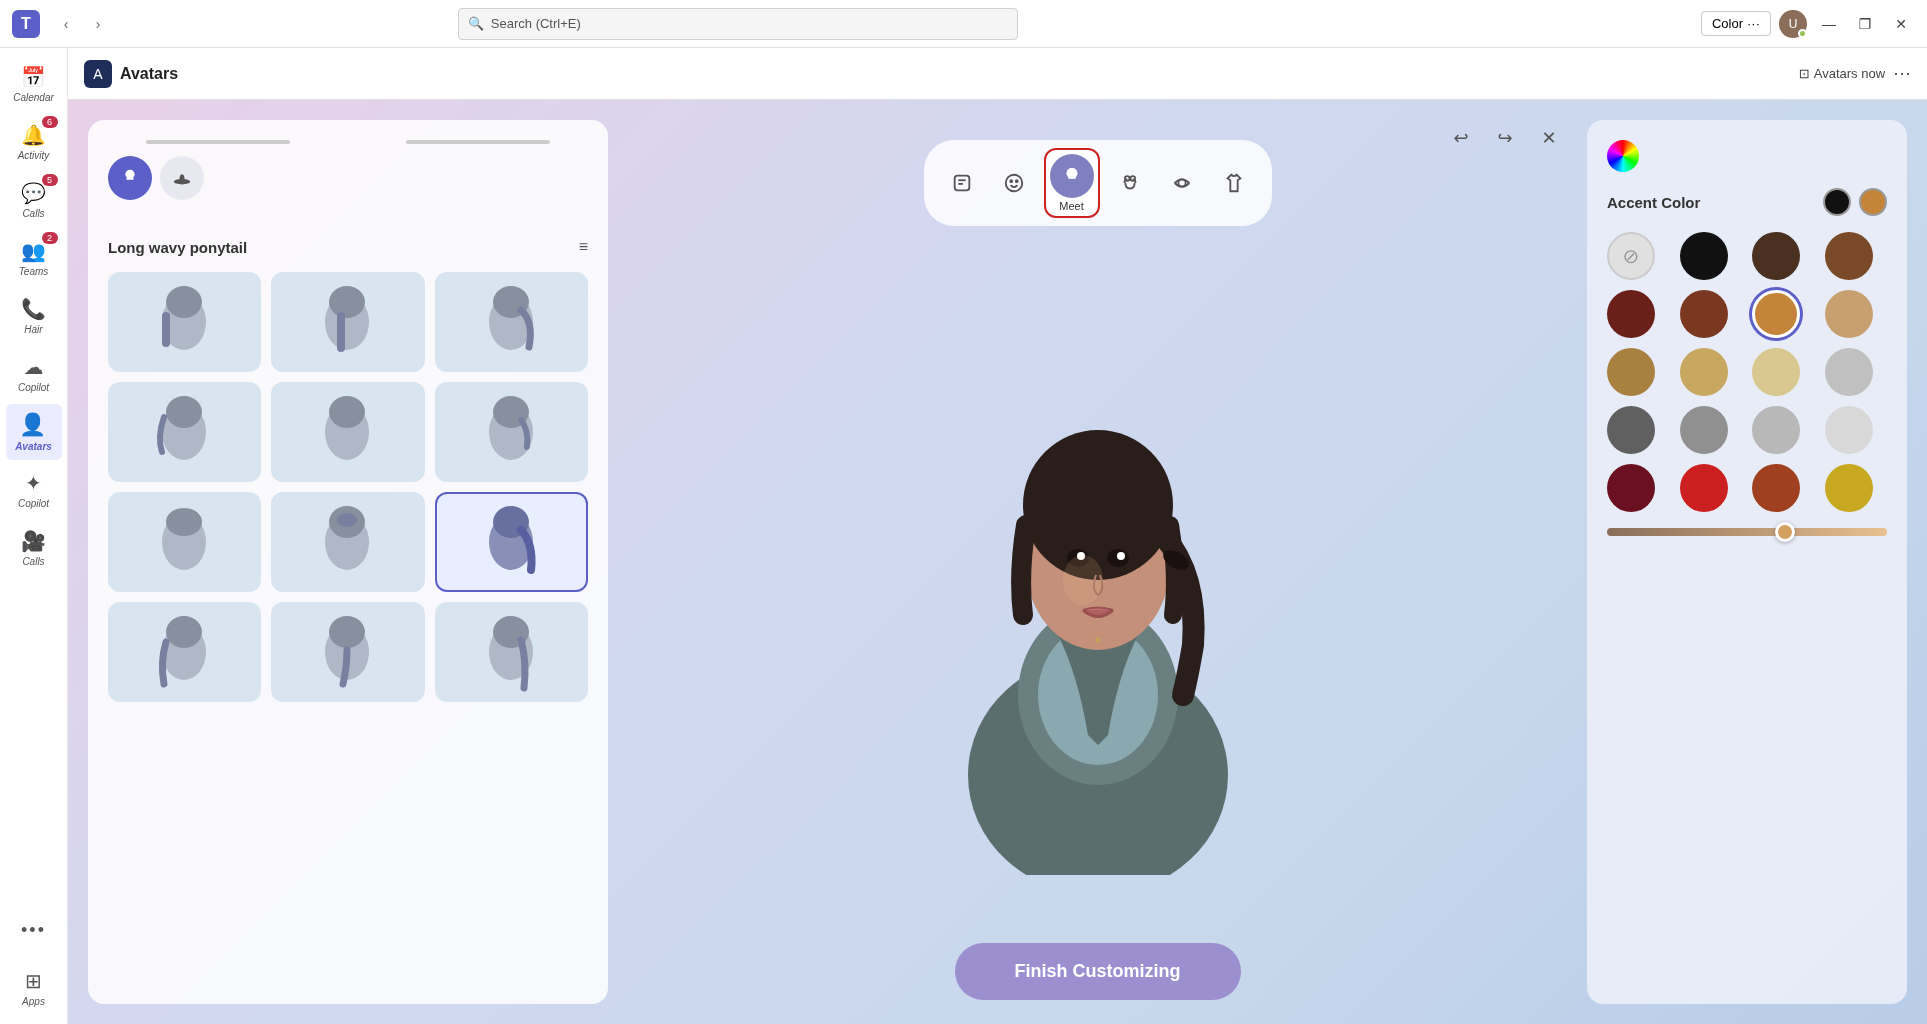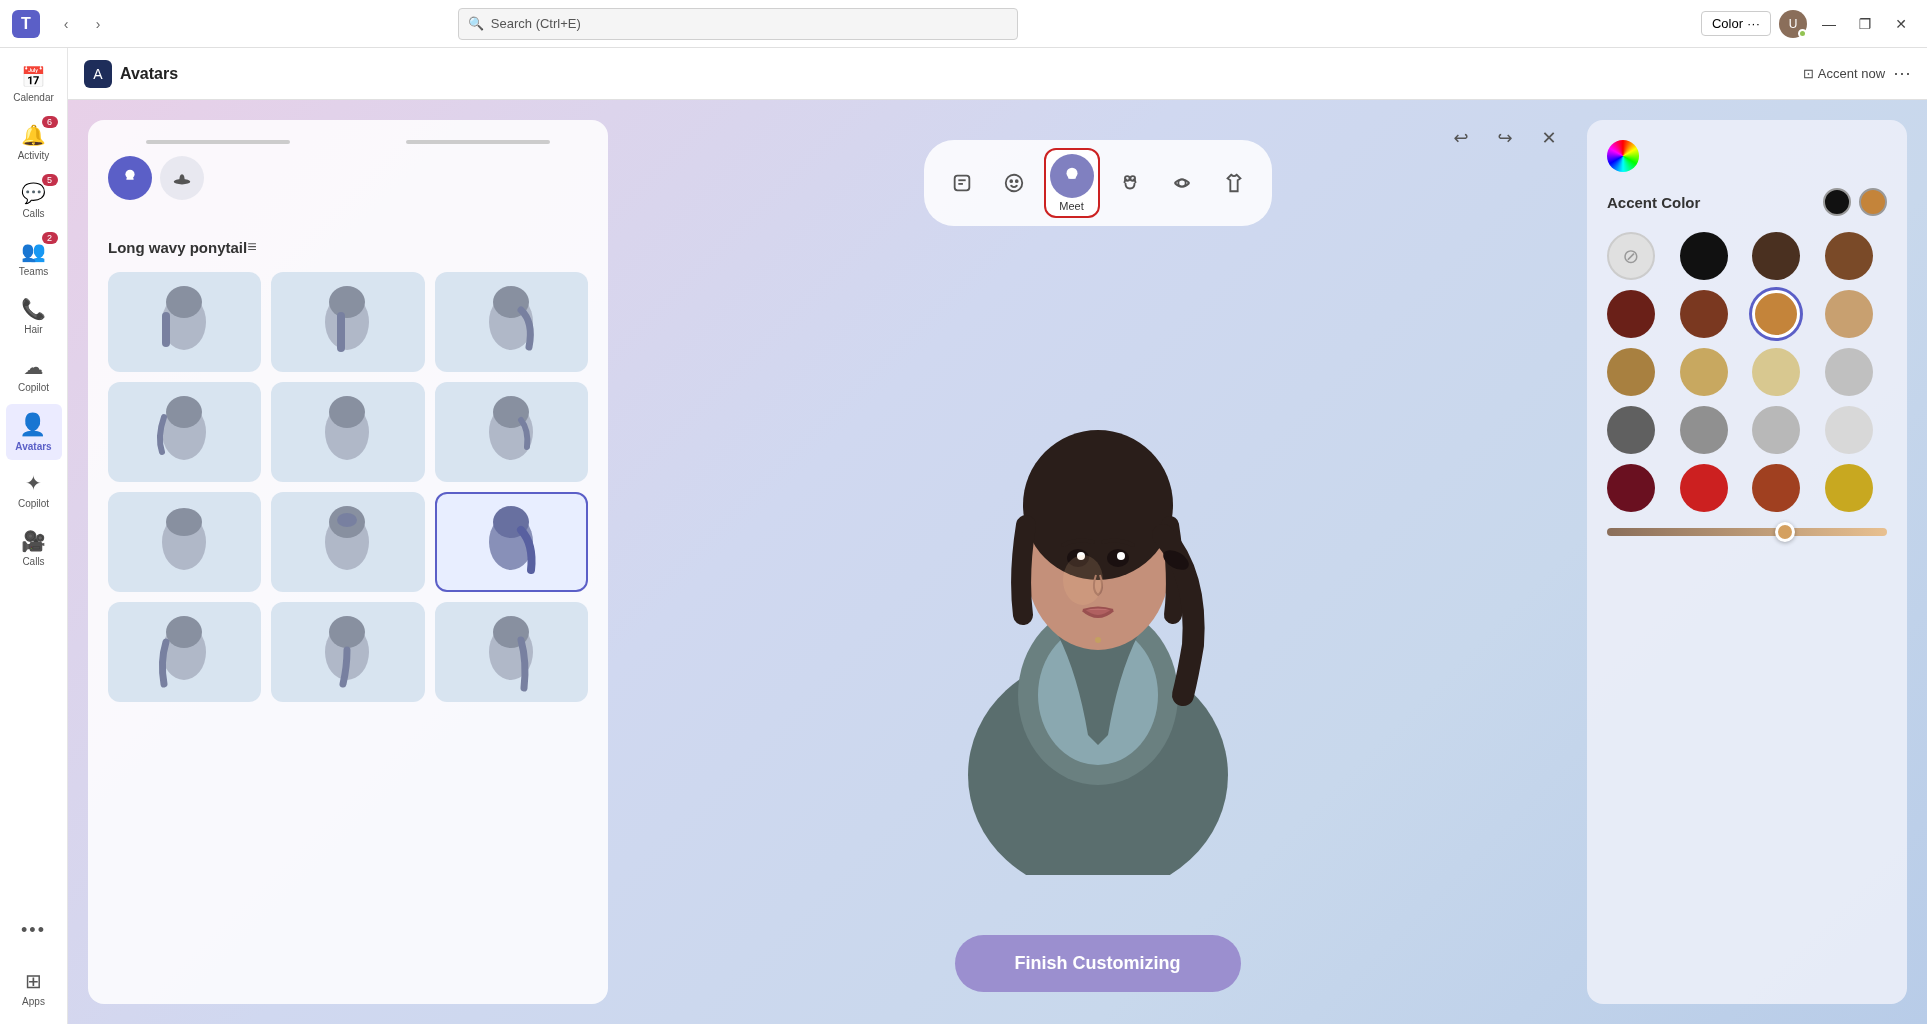--- a/index.html
+++ b/index.html
@@ -64,21 +64,21 @@
       align-items: center;
       justify-content: center;
       gap: 3px;
       border-radius: 6px;
       cursor: pointer;
       position: relative;
     }
     .sidebar-item.active { background: #ebebff; }
     .sidebar-icon { font-size: 20px; color: #5b5fc7; position: relative; }
     .sidebar-icon.grey { color: #555; }
-    .sidebar-label { font-size: 10px; color: #555; }
+    .sidebar-label { font-size: 10px; color: #555; font-style: italic; }
     .sidebar-item.active .sidebar-label { color: #5b5fc7; font-weight: 600; }
     .badge {
       position: absolute;
       top: 2px;
       right: 4px;
       background: #c4314b;
       color: white;
       border-radius: 10px;
       font-size: 9px;
       padding: 1px 4px;
@@ -129,21 +129,21 @@
     .panel-tab {
       width: 44px; height: 44px;
       background: #e8e8f0;
       border-radius: 50%;
       display: flex; align-items: center; justify-content: center;
       cursor: pointer;
       font-size: 18px;
       color: #555;
     }
     .panel-tab.active { background: #5b5fc7; color: white; }
-    .panel-header { display: flex; align-items: center; justify-content: flex-start; margin-bottom: 16px; margin-top: 38px; }
+    .panel-header { display: flex; align-items: center; justify-content: space-between; margin-bottom: 16px; margin-top: 38px; }
     .panel-title { font-size: 15px; font-weight: 600; color: #333; }
     .filter-icon { font-size: 16px; color: #555; cursor: pointer; }
     .hair-grid { display: grid; grid-template-columns: repeat(3, 1fr); gap: 10px; }
     .hair-item {
       height: 100px;
       background: #d8e4f0;
       border-radius: 12px;
       display: flex;
       align-items: center;
       justify-content: center;
@@ -192,21 +192,21 @@
       display: flex;
       align-items: center;
       justify-content: center;
       position: relative;
       width: 100%;
     }
 
     
     .finish-btn {
       position: absolute;
-      bottom: 32px;
+      bottom: 24px;
       left: 50%;
       transform: translateX(-50%);
       background: #9b8fcf;
       color: white;
       border: none;
       border-radius: 30px;
       padding: 18px 60px;
       font-size: 18px;
       font-weight: 600;
       cursor: pointer;
@@ -353,21 +353,21 @@
     <div class="app-header">
       <div class="app-header-left">
         <div class="app-icon-box">
           <span>A</span>
         </div>
         <span class="app-title">Avatars</span>
       </div>
       <div class="app-header-right">
         <button class="present-btn">
           <span>⊡</span>
-          <span>Accent now</span>
+          <span>Avatars now</span>
         </button>
         <button class="more-btn">···</button>
       </div>
     </div>
 
     <div class="workspace">
 
       <div class="left-panel">
 
         <div style="display:flex; justify-content:center; gap:40px; margin-bottom:12px;">

